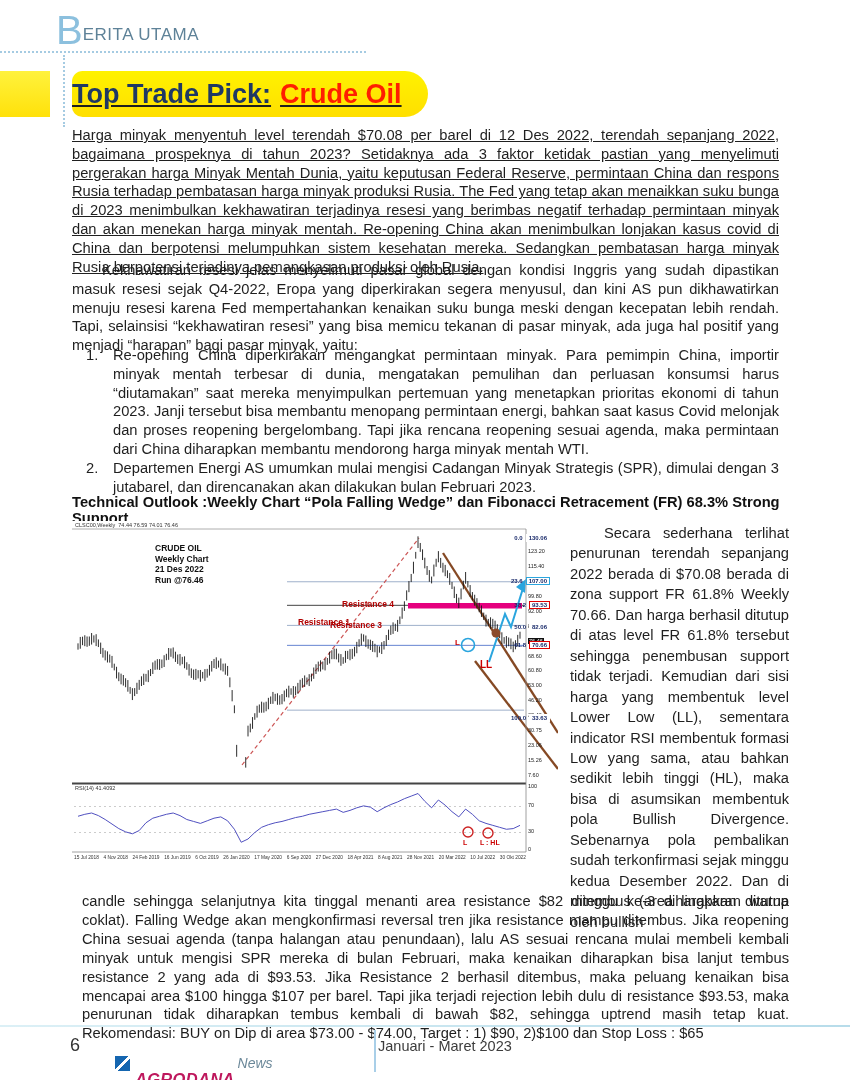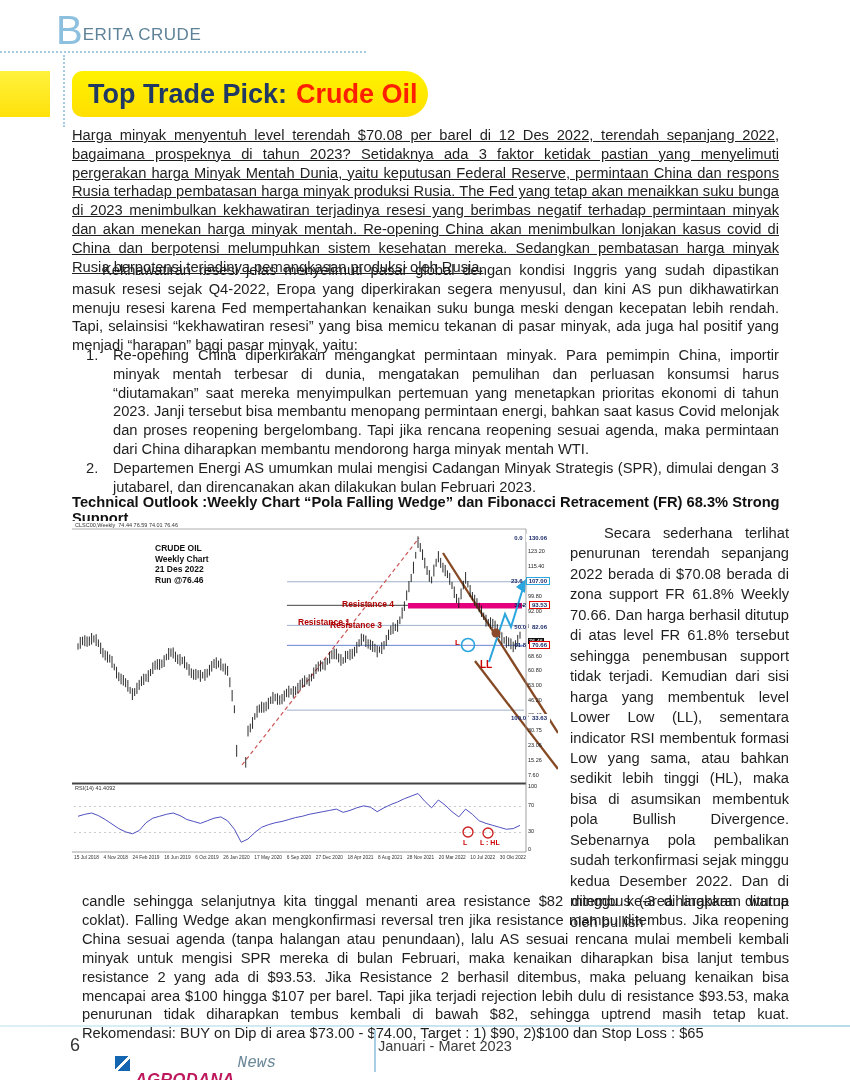--- a/index.html
+++ b/index.html
@@ -9,21 +9,21 @@
   .dotted-h{position:absolute;left:0;top:51px;width:366px;border-top:2px dotted #a5cbe2;}
   .dotted-v{position:absolute;left:63px;top:55px;height:72px;border-left:2px dotted #a5cbe2;}
   .masthead{position:absolute;left:56px;top:10px;display:flex;align-items:flex-end;}
   .masthead .big-b{font-size:40px;line-height:40px;color:#8cc0de;}
   .masthead .rest{font-size:17px;letter-spacing:.5px;color:#5e8298;margin-bottom:5px;}
   
   .title-left-block{position:absolute;left:0;top:71px;width:50px;height:46px;
         background:linear-gradient(180deg,#fff23d,#ffe10a);}
   .title-pill{position:absolute;left:72px;top:71px;width:356px;height:46px;box-sizing:border-box;
         background:linear-gradient(180deg,#fff200,#ffdf00);border-radius:12px 26px 26px 12px;
-        display:flex;align-items:center;padding-left:16px;}
+        display:flex;align-items:center;padding-left:0;text-decoration:underline;}
   .title-main{font-size:27px;font-weight:bold;color:#1f3864;white-space:pre;}
   .title-red{font-size:27px;font-weight:bold;color:#ff1e00;margin-left:9px;}
   
   .para{position:absolute;left:72px;width:707px;font-size:14.7px;line-height:18.8px;
         text-align:justify;color:#1f1f1f;}
   #p1{top:126px;text-decoration:underline;}
   #p2{top:261px;text-indent:30px;}
   .numbered-list{position:absolute;left:72px;top:346px;width:707px;}
   .list-item{display:flex;font-size:14.7px;line-height:18.8px;}
   .list-item .num{width:41px;padding-left:14px;box-sizing:border-box;flex:none;}
@@ -58,35 +58,35 @@
   #bottom-para{position:absolute;left:82px;top:892px;width:707px;font-size:14.7px;
         line-height:18.9px;text-align:justify;}
   
   .footer-rule{position:absolute;left:0;top:1025px;width:850px;height:2px;
         background:linear-gradient(90deg,#dcf0f6,#b7dcea);}
   .page-num{position:absolute;left:70px;top:1035px;font-size:18px;color:#333;}
   .logo{position:absolute;left:115px;top:1037px;display:flex;align-items:center;gap:5px;}
   .logo-mark{width:15px;height:15px;flex:none;
         background:linear-gradient(135deg,#1566b0 44%,#ffffff 44%,#ffffff 58%,#1566b0 58%);}
   .logo-text{font-size:16.5px;font-weight:bold;font-style:italic;color:#be185d;letter-spacing:.3px;margin-top:33px;}
-  .logo-news{font-family:Liberation Mono, monospace;font-style:italic;font-size:16px;color:#6b8899;
+  .logo-news{font-family:Liberation Sans, sans-serif;font-style:italic;font-size:14px;color:#6b8899;
         margin-left:-2px;}
   .footer-div{position:absolute;left:374px;top:1030px;height:42px;border-left:2px solid #a9cfe8;}
   .issue{position:absolute;left:378px;top:1038px;font-size:14.5px;color:#3c3c3c;}
 </style>
 </head>
 <body>
 
 <div class="page">
 
   <div class="dotted-h"></div>
   <div class="dotted-v"></div>
   <div class="masthead">
     <span class="big-b">B</span>
-      <span class="rest">ERITA CRUDE</span>
+      <span class="rest">ERITA UTAMA</span>
   </div>
 
   <div class="title-left-block"></div>
   <div class="title-pill">
     <span class="title-main">Top Trade Pick:</span>
     <span class="title-red">Crude Oil</span>
   </div>
 
   <div class="para" id="p1">Harga minyak menyentuh level terendah $70.08 per barel di 12 Des 2022, terendah sepanjang 2022, bagaimana prospeknya di tahun 2023? Setidaknya ada 3 faktor ketidak pastian yang menyelimuti pergerakan harga Minyak Mentah Dunia, yaitu keputusan Federal Reserve, permintaan China dan respons Rusia terhadap pembatasan harga minyak produksi Rusia. The Fed yang tetap akan menaikkan suku bunga di 2023 menimbulkan kekhawatiran terjadinya resesi yang berimbas negatif terhadap permintaan minyak dan akan menekan harga minyak mentah. Re-opening China akan menimbulkan lonjakan kasus covid di China dan berpotensi melumpuhkan sistem kesehatan mereka. Sedangkan pembatasan harga minyak Rusia berpotensi terjadinya pemangkasan produksi oleh Rusia.</div>
   <div class="para" id="p2">Kekhawatiran resesi jelas menyelimuti pasar global dengan kondisi Inggris yang sudah dipastikan masuk resesi sejak Q4-2022, Eropa yang diperkirakan segera menyusul, dan kini AS pun dikhawatirkan menuju resesi karena Fed mempertahankan kenaikan suku bunga meski dengan kecepatan lebih rendah. Tapi, selainsisi “kekhawatiran resesi” yang bisa memicu tekanan di pasar minyak, ada juga hal positif yang menjadi “harapan” bagi pasar minyak, yaitu:</div>

